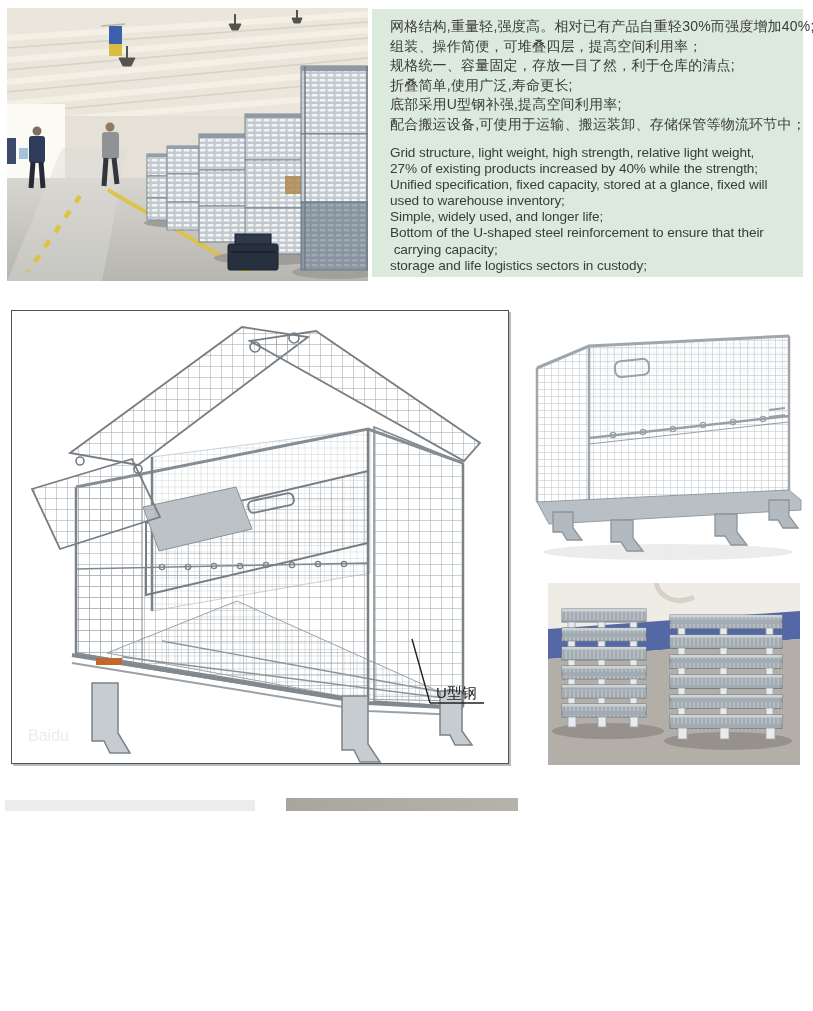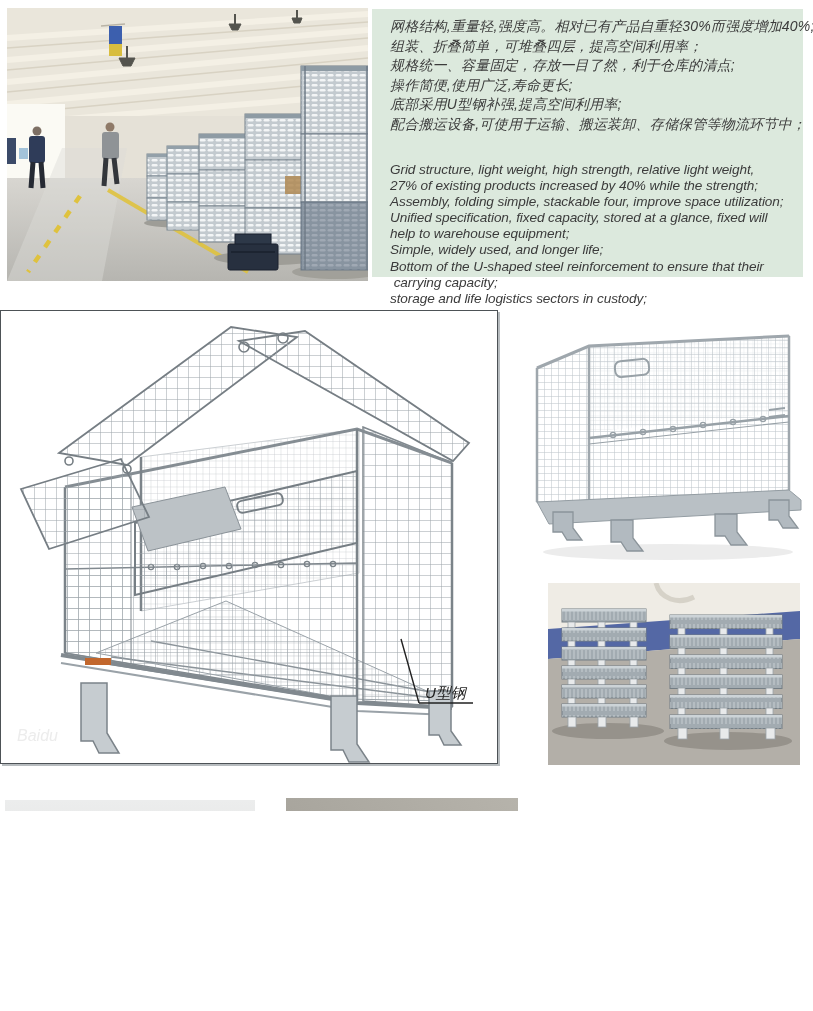--- a/index.html
+++ b/index.html
@@ -1,25 +1,25 @@
 <!DOCTYPE html>
 <html><head>
 <meta charset="utf-8">
 <style>
   html,body{margin:0;padding:0;background:#fff;}
   .page{position:relative;width:813px;height:811px;background:#ffffff;overflow:hidden;
-        font-family:"Liberation Sans",sans-serif;font-style:italic;}
+        font-family:"Liberation Sans",sans-serif;}
   .photo{position:absolute;overflow:hidden;}
   .intro-panel{position:absolute;left:372px;top:9px;width:431px;height:268px;
                background:#dce9dd;box-sizing:border-box;padding:6px 6px 0 18px;color:#3b3b3b;}
   .cn-line{font-size:14px;line-height:19.5px;white-space:pre;letter-spacing:0.2px;}
   .cn-block{margin-top:2px;}
-  .en-block{margin-top:28px;}
+  .en-block{margin-top:11px;}
   .en-line{font-size:13.6px;line-height:16.1px;white-space:pre;letter-spacing:-0.1px;}
-  .diagram-box{position:absolute;left:0;top:310px;width:496px;height:452px;background:#fff;
+  .diagram-box{position:absolute;left:11px;top:310px;width:496px;height:452px;background:#fff;
                border:1px solid #4d5256;box-shadow:2px 2px 0 #b7bcbf;}
   svg{display:block;}
 </style>
 </head>
 <body>
 
 <div class="page">
 
   <div class="photo" style="left:7px;top:8px;width:361px;height:273px;">
     <svg width="361" height="273" viewBox="0 0 361 273">
@@ -134,32 +134,31 @@
         <circle cx="103" cy="119" r="4.5" fill="#8f7a68"></circle>
         <rect x="95" y="124" width="17" height="27" rx="3" fill="#8f9396"></rect>
         <path d="M99,150 L97,178 M107,150 L110,176" stroke="#33363b" stroke-width="5"></path>
       </g>
     </svg>
   </div>
 
   <div class="intro-panel">
     <div class="cn-block">
       <div class="cn-line">网格结构,重量轻,强度高。相对已有产品自重轻30%而强度增加40%;</div>
-      <div class="cn-line">组装、折叠简单，可堆叠四层，提高空间利用率；</div>
+      <div class="cn-line">组装、操作简便，可堆叠四层，提高空间利用率；</div>
       <div class="cn-line">规格统一、容量固定，存放一目了然，利于仓库的清点;</div>
-      <div class="cn-line">操作简便,使用广泛,寿命更长;</div>
+      <div class="cn-line">折叠简单,使用广泛,寿命更长;</div>
       <div class="cn-line">底部采用U型钢补强,提高空间利用率;</div>
       <div class="cn-line">配合搬运设备,可使用于运输、搬运装卸、存储保管等物流环节中；</div>
     </div>
     <div class="en-block">
       <div class="en-line">Grid structure, light weight, high strength, relative light weight,</div>
       <div class="en-line">27% of existing products increased by 40% while the strength;</div>
-      <div class="en-line">Assembly, folding simple, stackable four, improve space utilization;</div>
       <div class="en-line">Unified specification, fixed capacity, stored at a glance, fixed will</div>
-      <div class="en-line">help to warehouse equipment;</div>
+      <div class="en-line">used to warehouse inventory;</div>
       <div class="en-line">Simple, widely used, and longer life;</div>
       <div class="en-line">Bottom of the U-shaped steel reinforcement to ensure that their</div>
       <div class="en-line"> carrying capacity;</div>
       <div class="en-line">storage and life logistics sectors in custody;</div>
     </div>
   </div>
 
   <div class="diagram-box">
     <svg width="496" height="452" viewBox="0 0 496 452">
       <defs>

